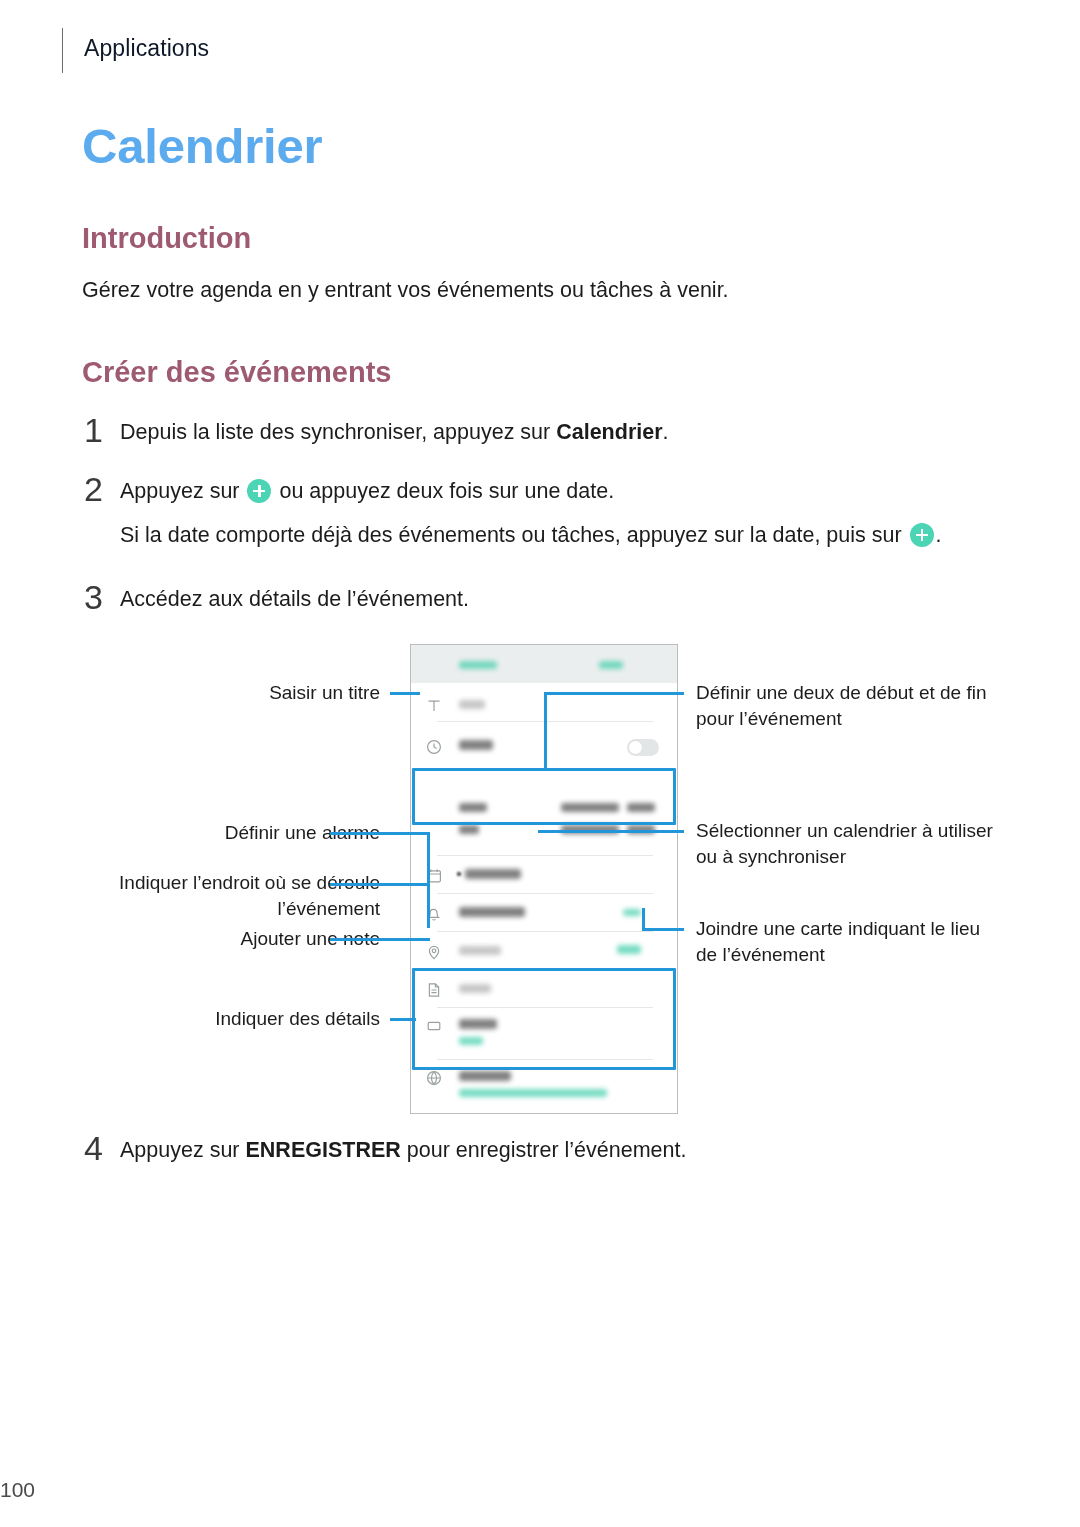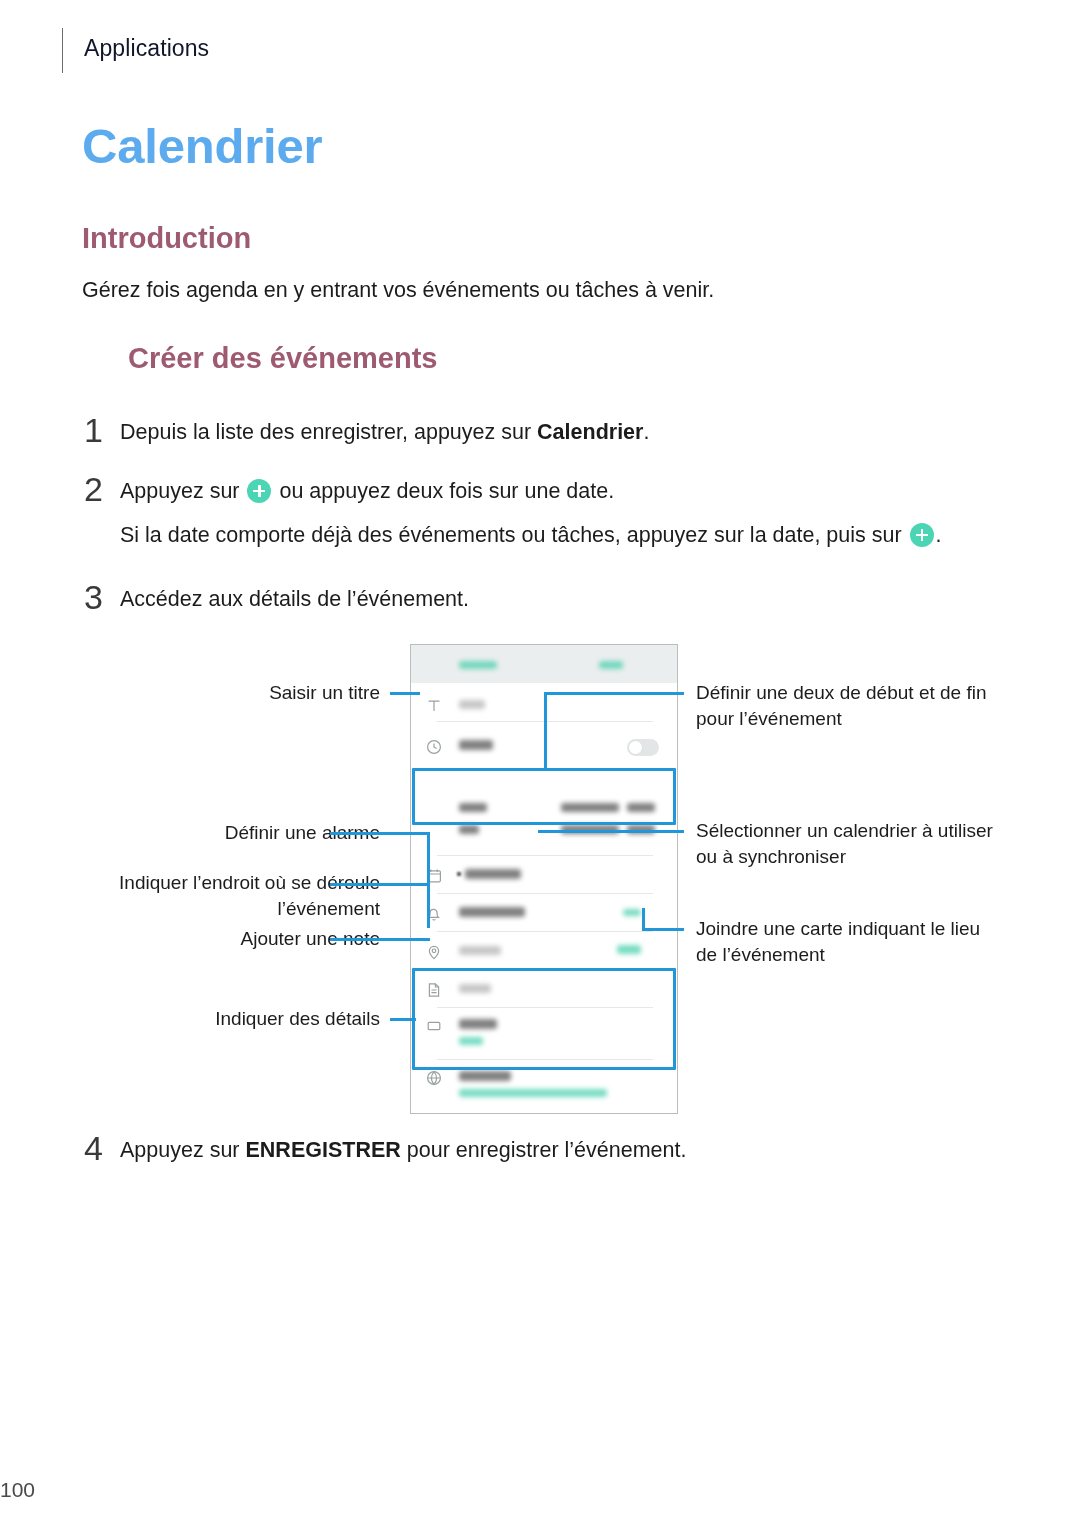--- a/index.html
+++ b/index.html
@@ -42,21 +42,21 @@
   }
 
   
   .h2 {
     position: absolute;
     font-weight: bold;
     color: #9e5a71;
     letter-spacing: 0;
   }
   #intro-heading { left: 82px; top: 222px; font-size: 29px; }
-  #create-heading { left: 82px; top: 342px; font-size: 29px; margin-left: 46px; }
+  #create-heading { left: 82px; top: 356px; font-size: 29px; }
 
   
   .body-text {
     position: absolute;
     font-size: 21.5px;
     color: #1c1c1c;
     line-height: 30px;
   }
   #intro-text { left: 82px; top: 275px; }
 
@@ -219,26 +219,26 @@
 </style>
 </head>
 <body>
 
 <div id="header-rule"></div>
 <div id="breadcrumb">Applications</div>
 
 <div id="page-title">Calendrier</div>
 
 <div id="intro-heading" class="h2">Introduction</div>
-<div id="intro-text" class="body-text">Gérez fois agenda en y entrant vos événements ou tâches à venir.</div>
+<div id="intro-text" class="body-text">Gérez votre agenda en y entrant vos événements ou tâches à venir.</div>
 
 <div id="create-heading" class="h2">Créer des événements</div>
 
 <div id="step1-num" class="step-num">1</div>
-<div id="step1-text" class="step-body"><span>Depuis la liste des enregistrer, appuyez sur </span><b>Calendrier</b><span>.</span></div>
+<div id="step1-text" class="step-body"><span>Depuis la liste des synchroniser, appuyez sur </span><b>Calendrier</b><span>.</span></div>
 
 <div id="step2-num" class="step-num">2</div>
 <div id="step2-text" class="step-body"><span>Appuyez sur </span><span class="plus-badge"></span><span> ou appuyez deux fois sur une date.</span></div>
 <div id="step2-sub" class="step-body"><span>Si la date comporte déjà des événements ou tâches, appuyez sur la date, puis sur </span><span class="plus-badge"></span><span>.</span></div>
 
 <div id="step3-num" class="step-num">3</div>
 <div id="step3-text" class="step-body">Accédez aux détails de l’événement.</div>
 
 <div id="figure">
 

